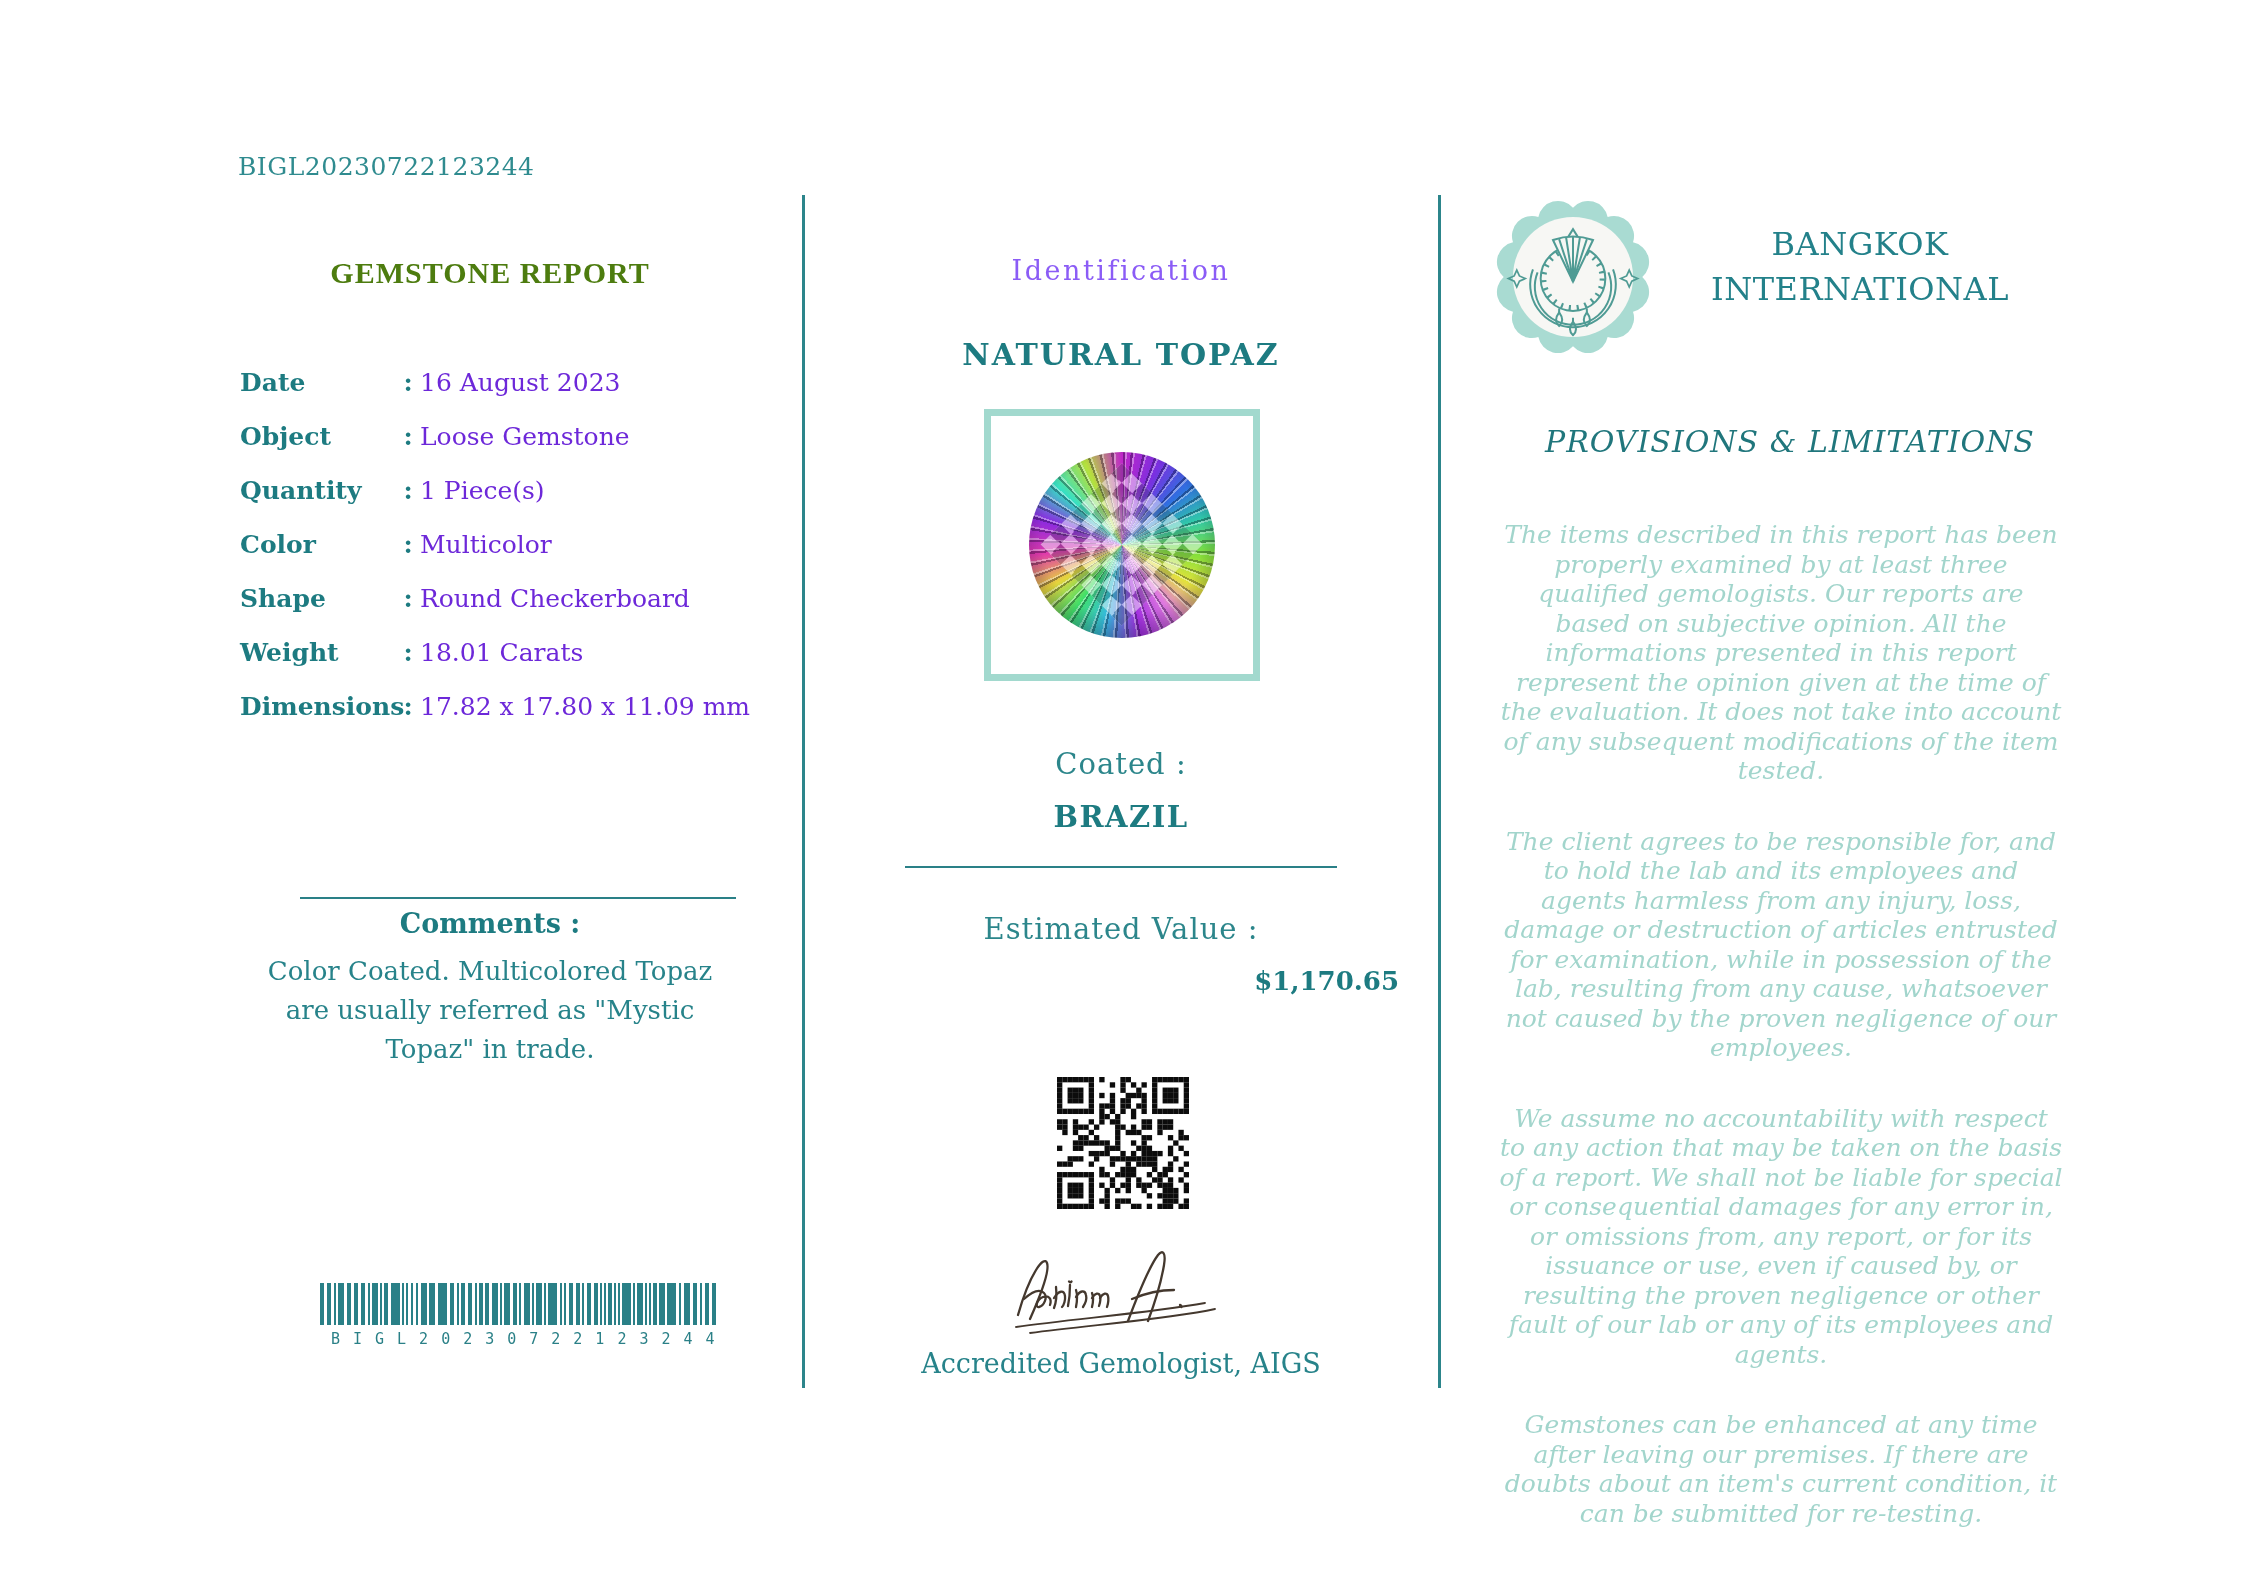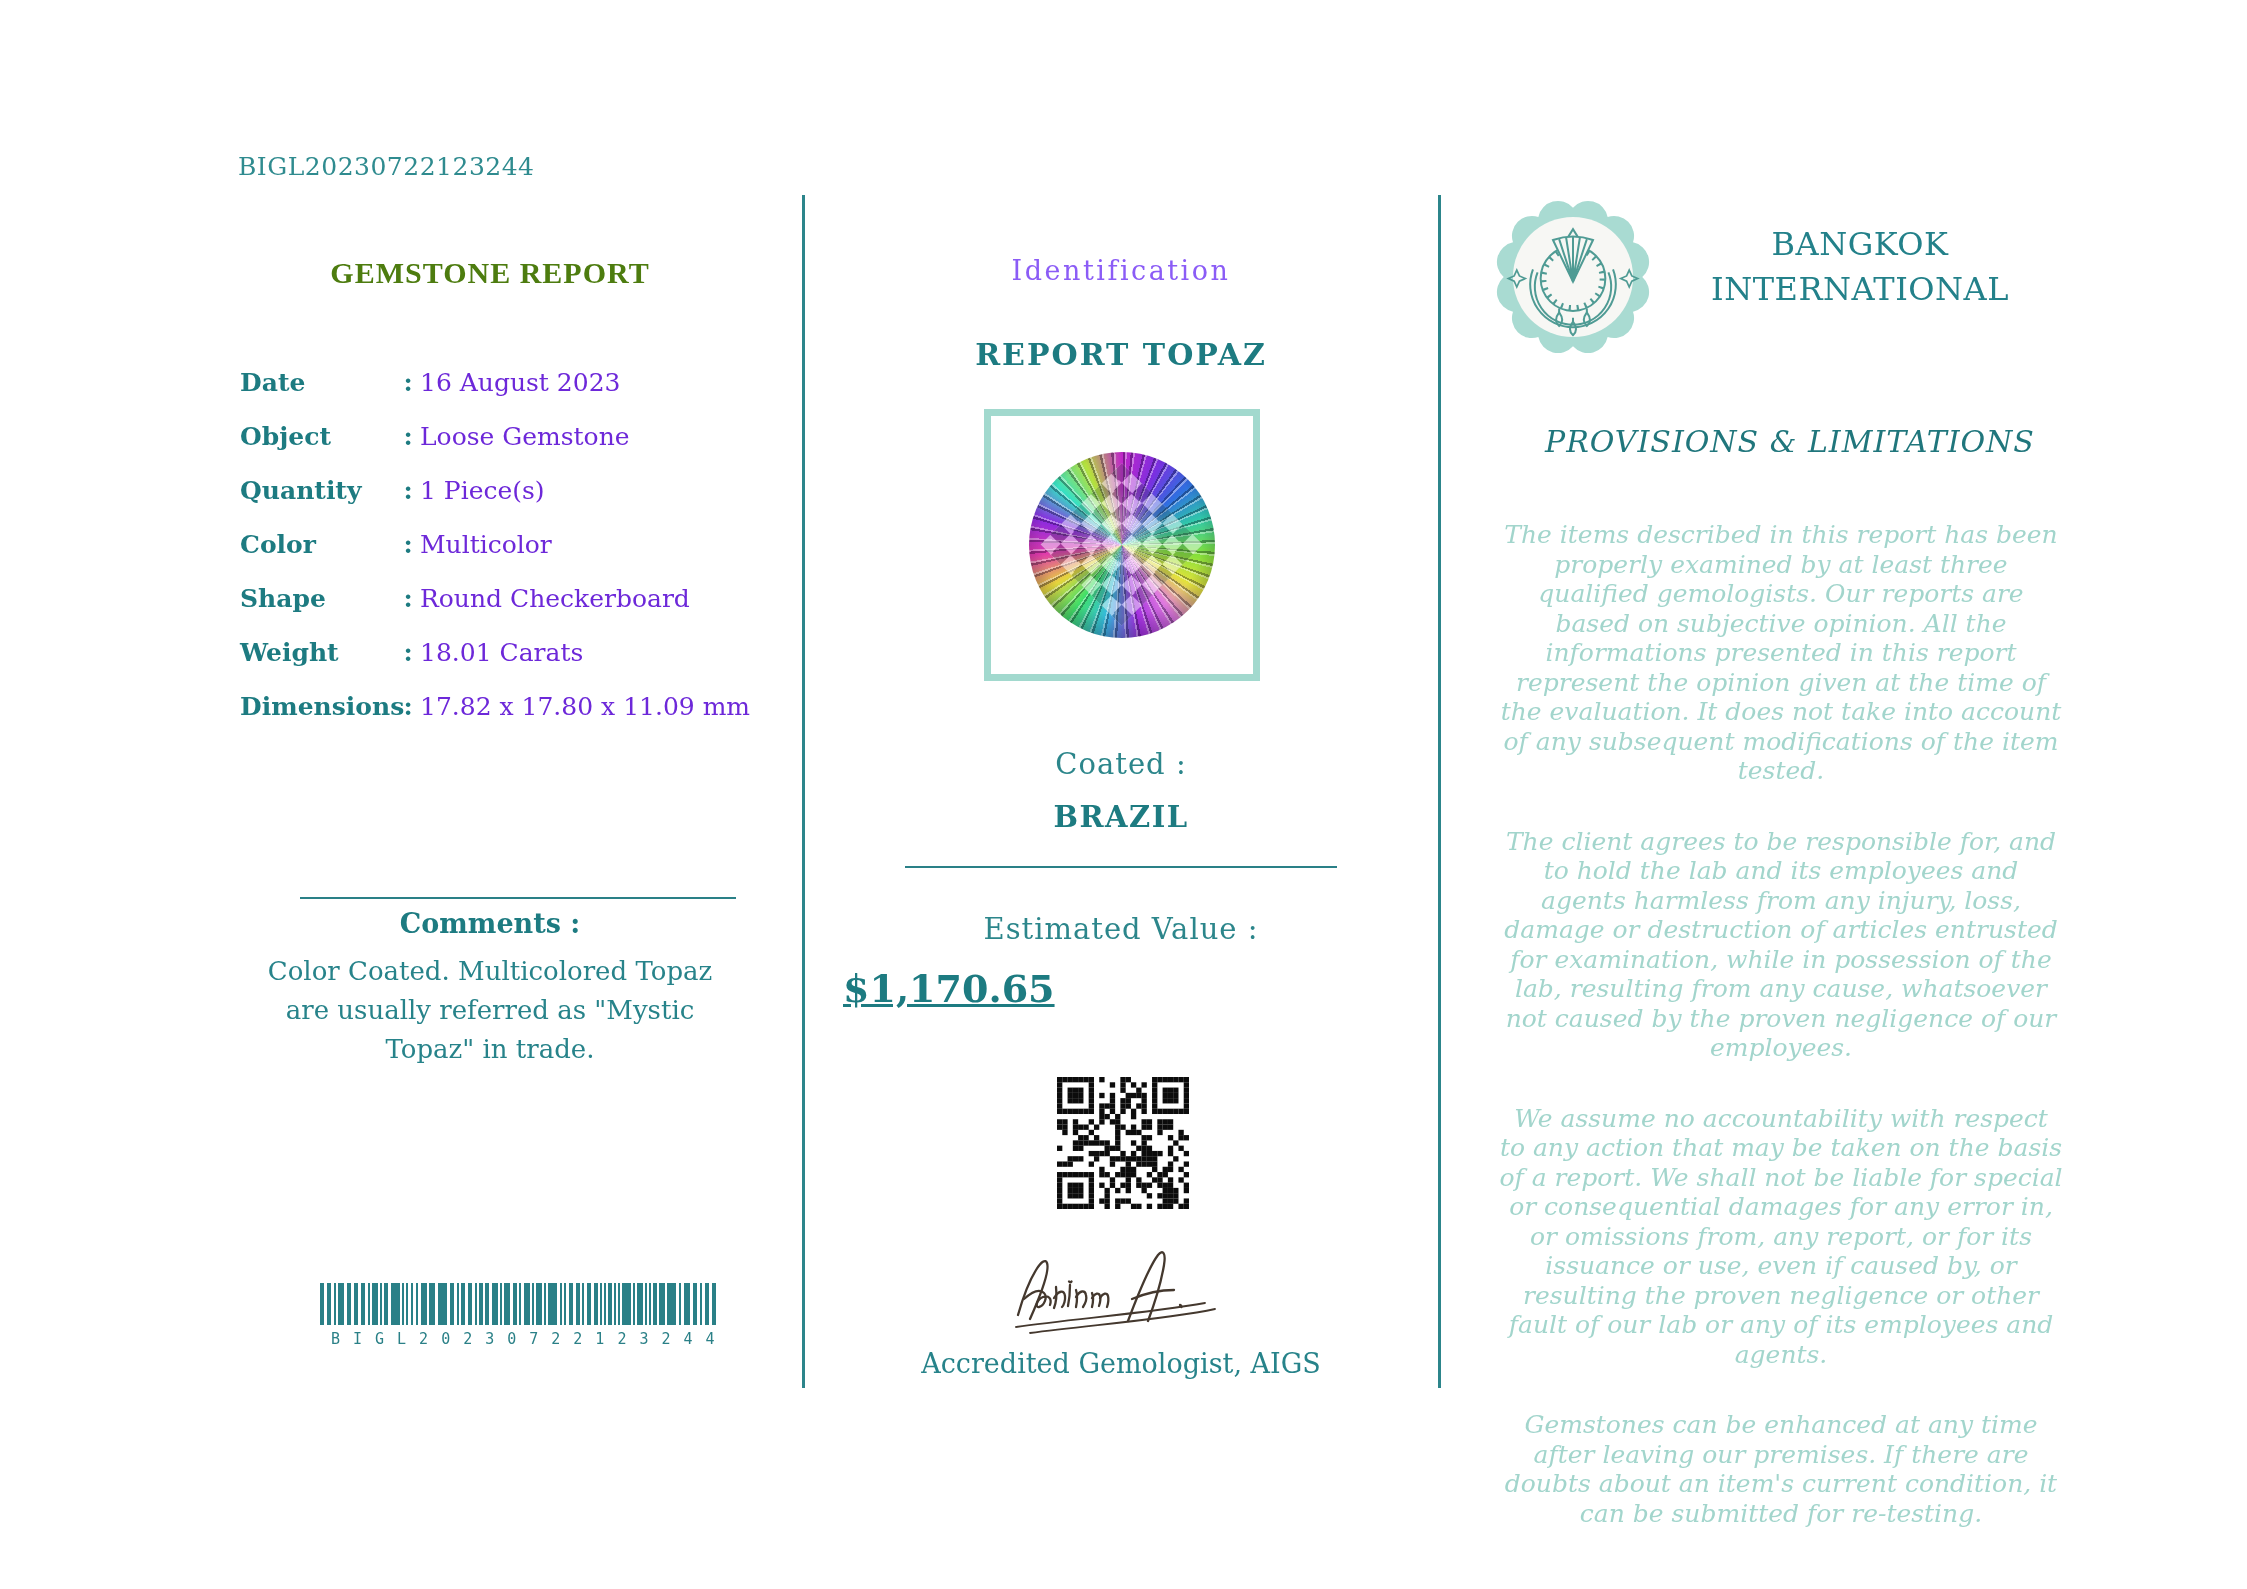--- a/index.html
+++ b/index.html
@@ -49,22 +49,22 @@
     background-image:conic-gradient(rgba(255,255,255,.55) 0 25%, rgba(40,70,60,.28) 0 50%,
                       rgba(255,255,255,.55) 0 75%, rgba(40,70,60,.28) 0 100%);
     background-size:25% 25%;}
   .origin-label{left:843px;top:747px;width:556px;text-align:center;font-size:29px;
                 color:#2c868b;letter-spacing:1px;}
   .origin-value{left:843px;top:800px;width:556px;text-align:center;font-size:29px;
                 font-weight:bold;color:#1d7b81;letter-spacing:1.5px;}
   .mid-divider{left:905px;top:866px;width:432px;height:2px;background:#2a8087;}
   .est-label{left:843px;top:912px;width:556px;text-align:center;font-size:29px;
              color:#2c868b;letter-spacing:1px;}
-  .est-value{left:843px;top:966px;width:556px;text-align:left;font-size:38px;
-             font-weight:bold;color:#1d7b81;text-decoration:underline;}
+  .est-value{left:843px;top:966px;width:556px;text-align:right;font-size:26px;
+             font-weight:bold;color:#1d7b81;}
   .qr-wrap{left:1057px;top:1077px;width:132px;height:132px;}
   .sig-wrap{left:1000px;top:1243px;width:260px;height:100px;}
   .gemologist{left:843px;top:1348px;width:556px;text-align:center;font-size:27px;color:#27838a;}
 
   
   .logo-wrap{left:1496px;top:200px;width:154px;height:154px;}
   .lab-name{left:1660px;top:222px;width:400px;text-align:center;font-size:32px;
             line-height:45px;color:#23818a;letter-spacing:.5px;}
   .provisions-title{left:1545px;top:424px;width:548px;font-size:30px;color:#20767c;
                     letter-spacing:1px;font-style:italic;}
@@ -188,21 +188,21 @@
         <rect x="364" y="0" width="6" height="42" fill="#2a8087"></rect>
         <rect x="373" y="0" width="4" height="42" fill="#2a8087"></rect>
         <rect x="380" y="0" width="2" height="42" fill="#2a8087"></rect>
         <rect x="385" y="0" width="4" height="42" fill="#2a8087"></rect>
         <rect x="392" y="0" width="4" height="42" fill="#2a8087"></rect>
       </svg>
     <div class="barcode-text">BIGL20230722123244</div>
   </div>
 
   <div class="abs identification">Identification</div>
-  <div class="abs natural-topaz">REPORT TOPAZ</div>
+  <div class="abs natural-topaz">NATURAL TOPAZ</div>
 
   <div class="abs gem-box">
     <div class="gem"></div>
   </div>
 
   <div class="abs origin-label">Coated :</div>
   <div class="abs origin-value">BRAZIL</div>
 
   <div class="abs mid-divider"></div>
 

